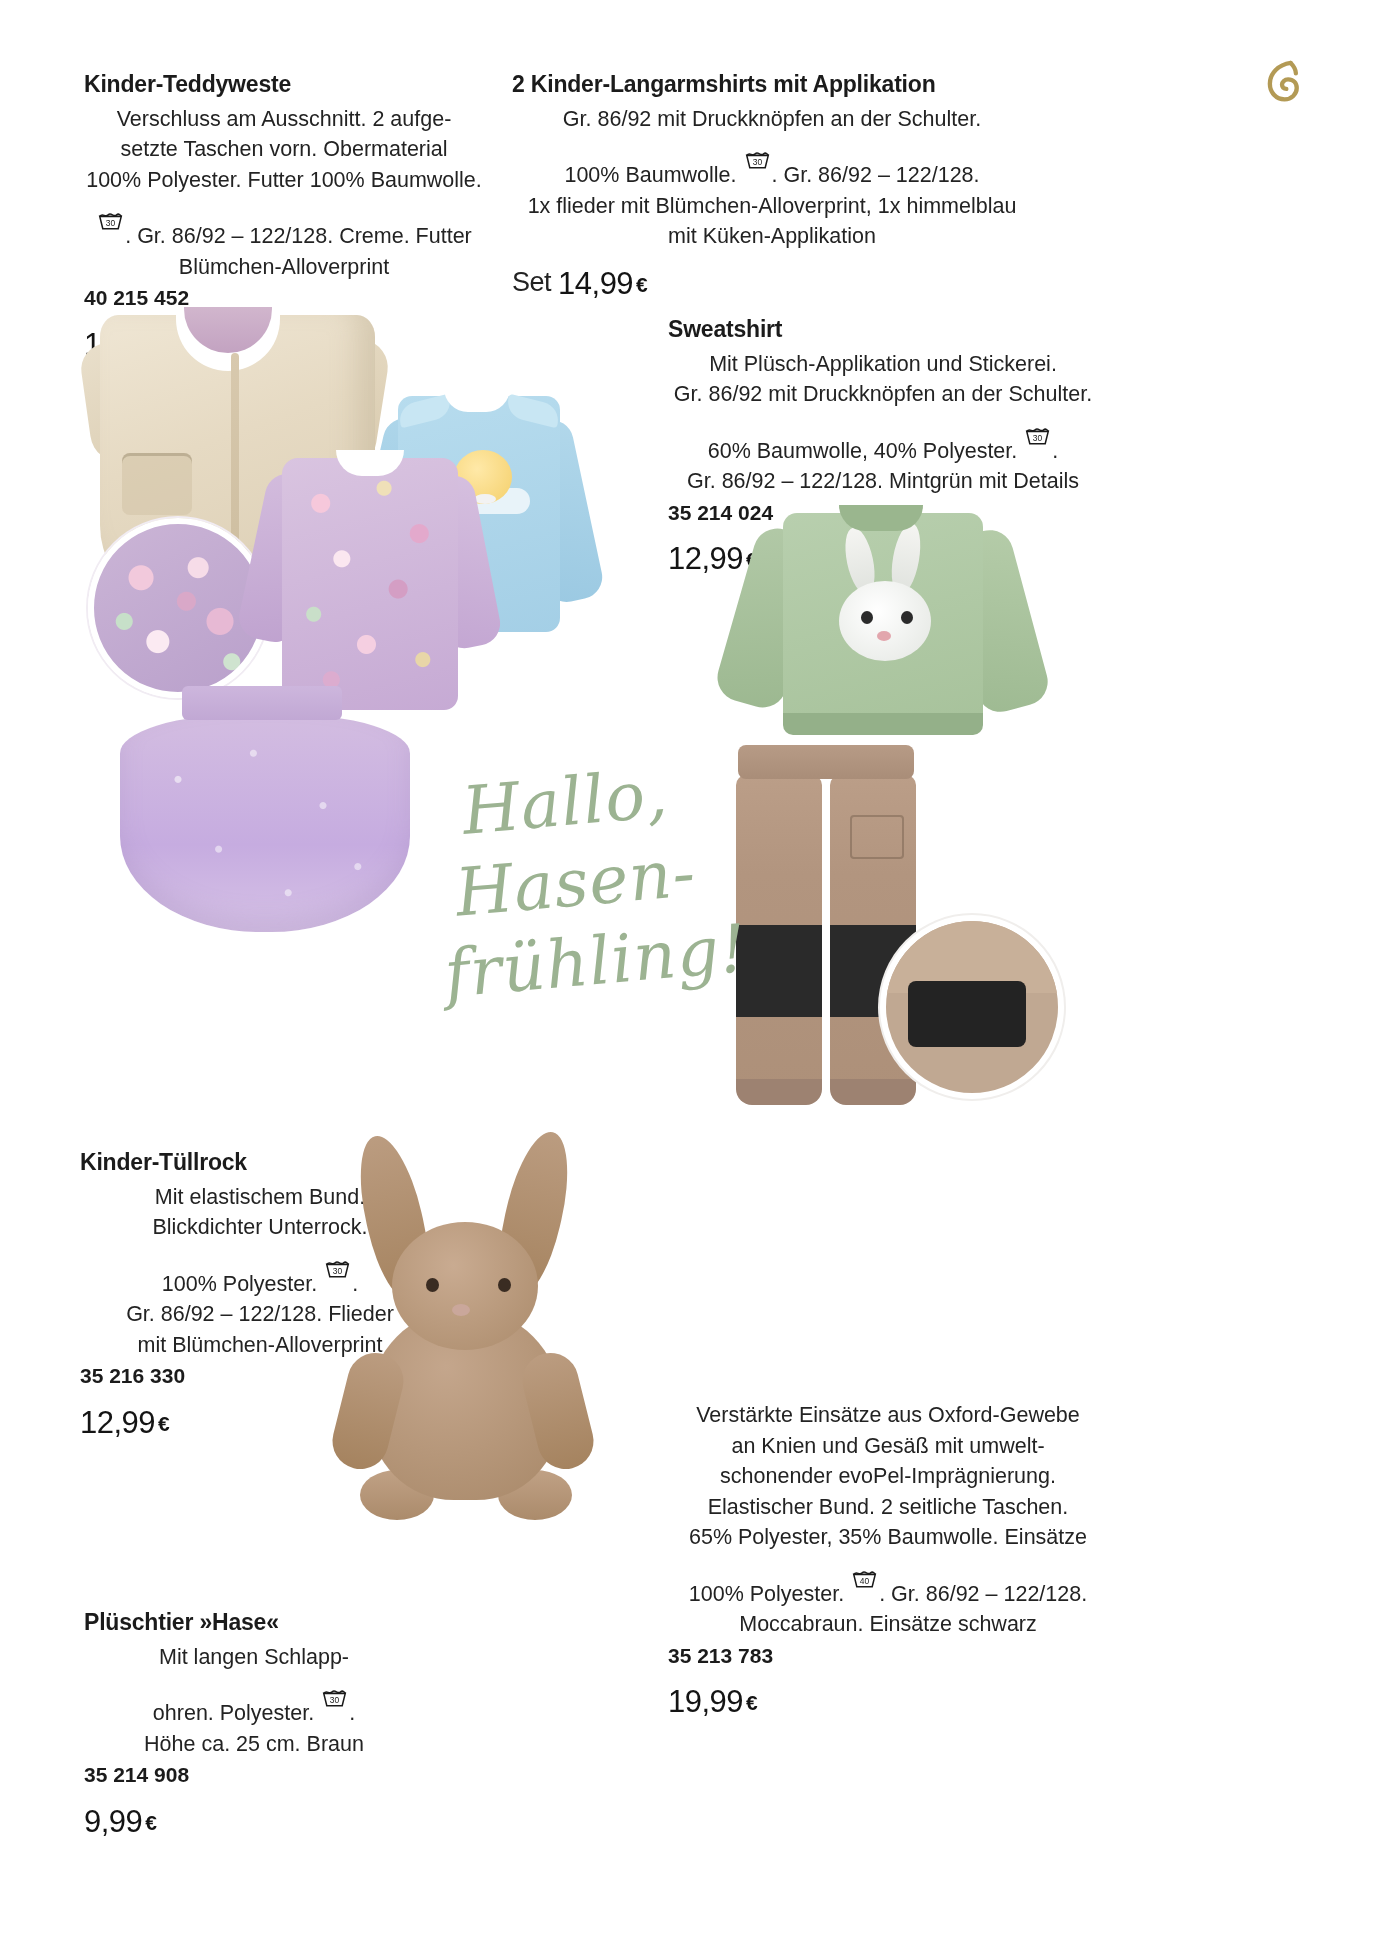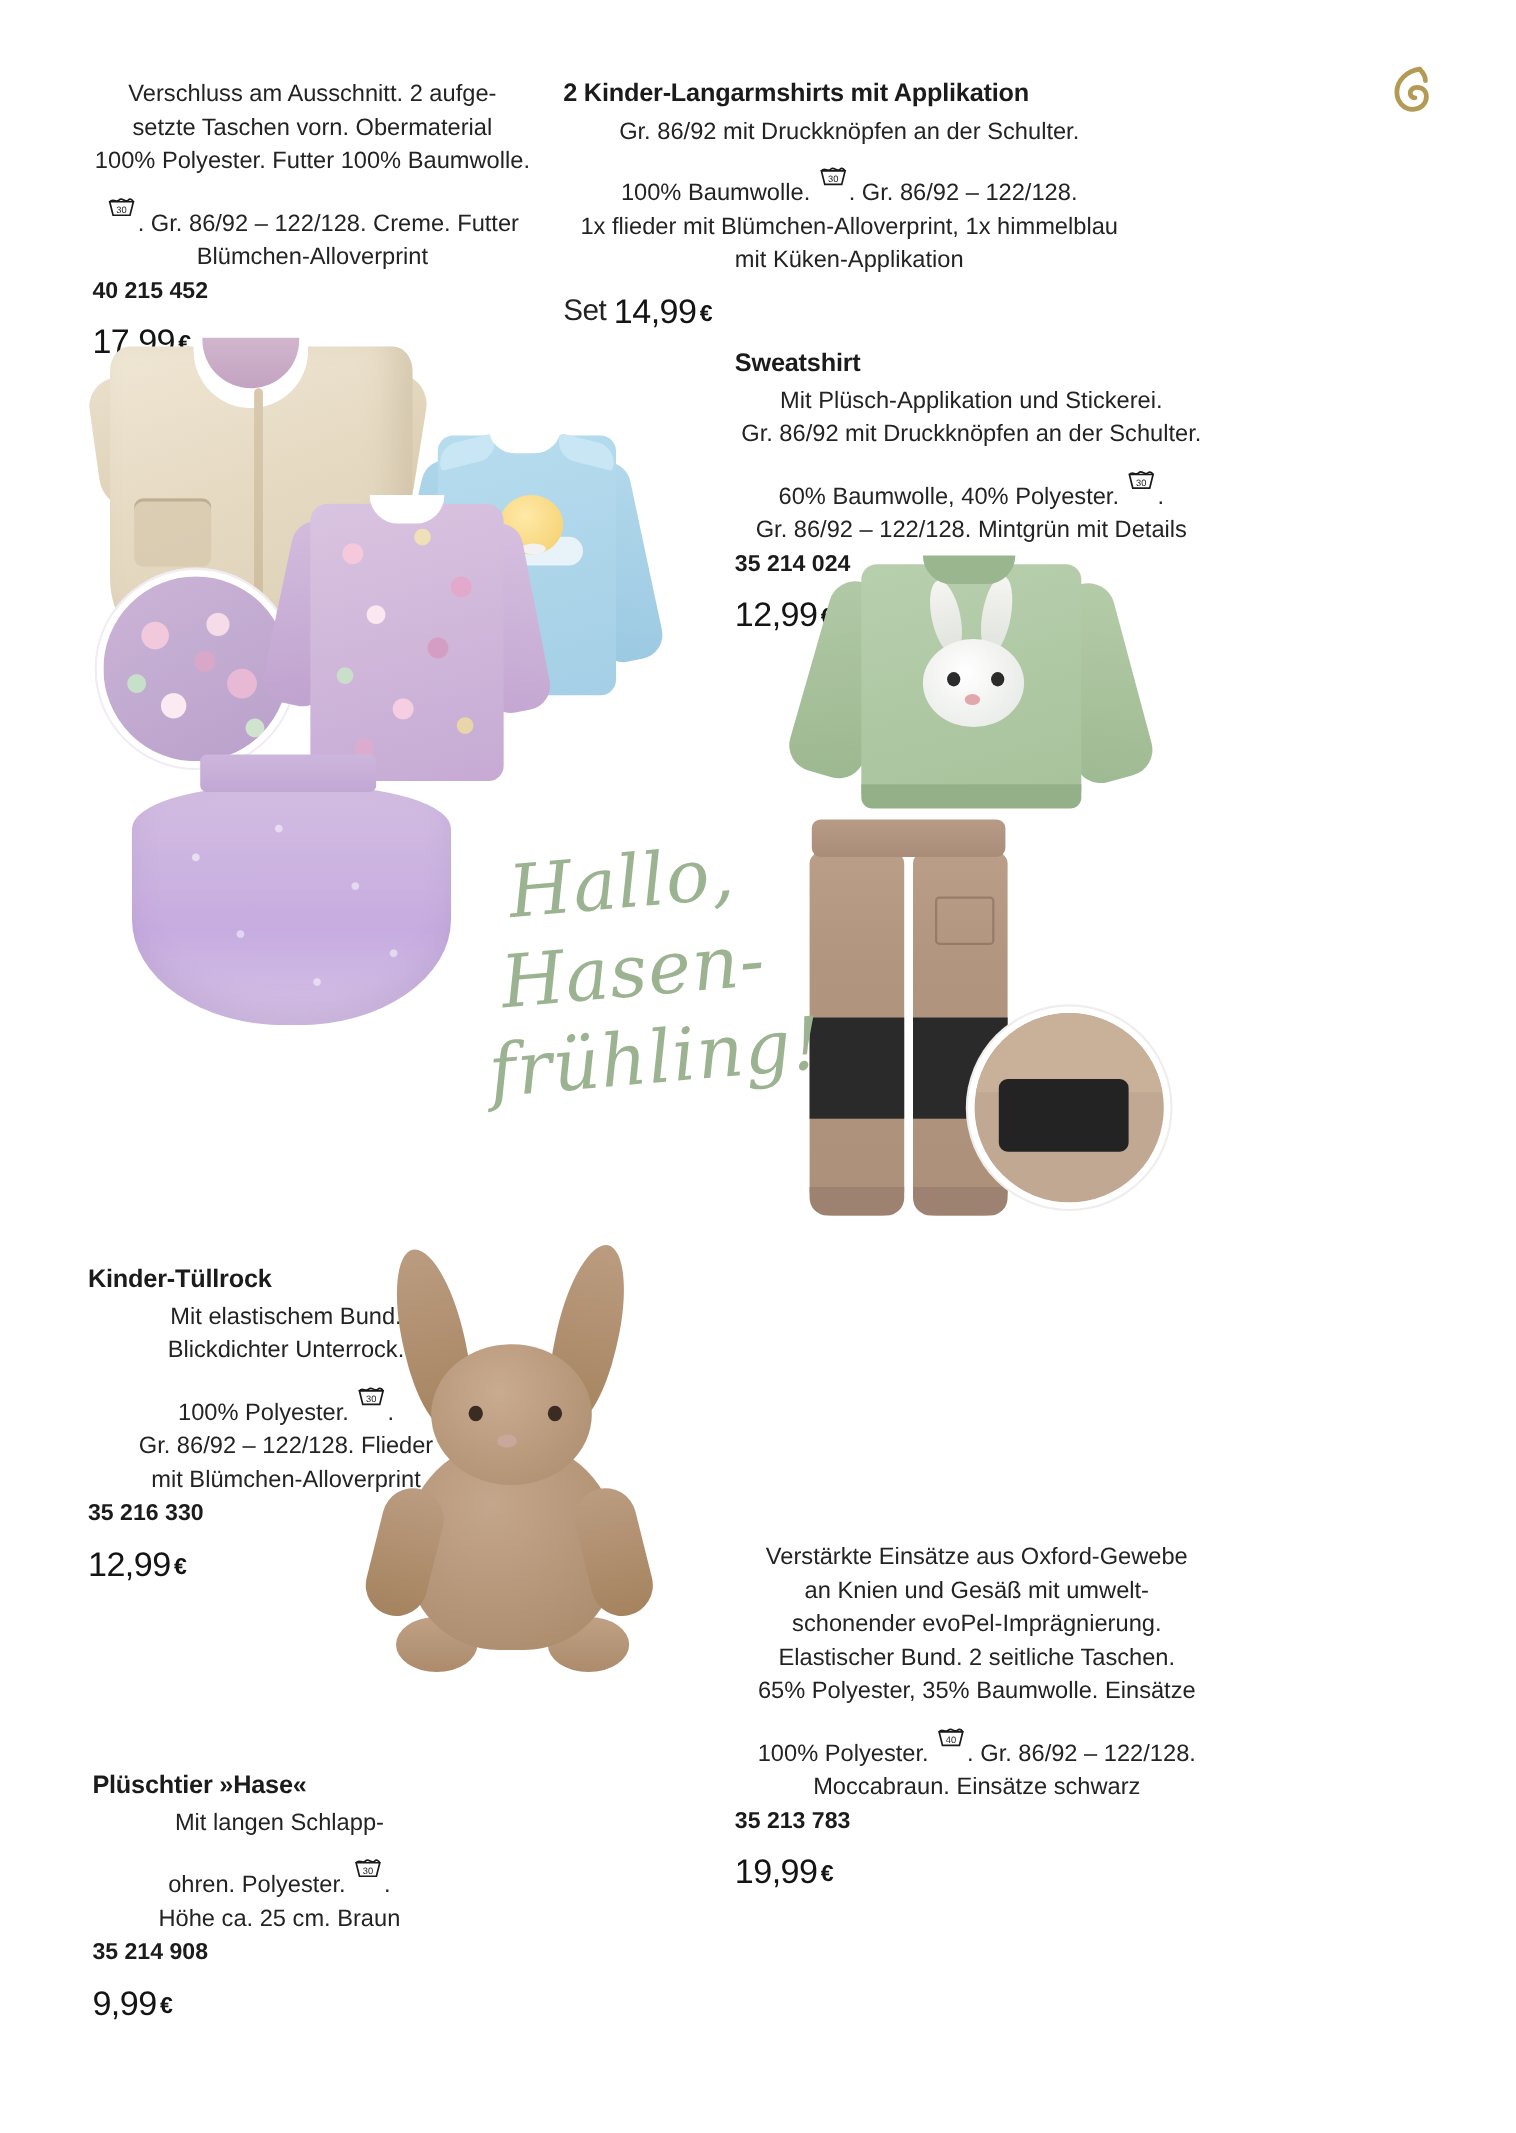--- a/index.html
+++ b/index.html
@@ -330,20 +330,21 @@
 <div class="page">
 
   <div class="logo">
     <svg viewBox="0 0 60 60" width="52" height="52" aria-hidden="true">
       <path d="M40 8 C26 10 16 20 16 32 C16 42 23 50 33 50 C41 50 47 44 47 37 C47 31 43 27 37 27 C33 27 30 30 30 33 C30 36 32 38 35 38" fill="none" stroke="#b39a55" stroke-width="5" stroke-linecap="round"></path>
       <path d="M40 8 C44 12 46 16 46 20" fill="none" stroke="#b39a55" stroke-width="5" stroke-linecap="round"></path>
     </svg>
   </div>
 
   <div class="block" style="left:84px;top:70px;width:400px;">
+    <h2 class="title">Kinder-Teddyweste</h2>
     <p class="desc">
       <span>Verschluss am Ausschnitt. 2 aufge-</span><br>
       <span>setzte Taschen vorn. Obermaterial</span><br>
       <span>100% Polyester. Futter 100% Baumwolle.</span><br>
       <span class="care">
         <svg viewBox="0 0 34 26">
             <path d="M3 7 L31 7 L27 23 L7 23 Z" fill="none" stroke="#1a1a1a" stroke-width="2"></path>
             <path d="M3 7 C7 2 10 9 14 5 C18 1 21 9 25 5 C28 2 31 7 31 7" fill="none" stroke="#1a1a1a" stroke-width="2"></path>
             <text x="17" y="20" font-size="11" text-anchor="middle" fill="#1a1a1a" font-family="Liberation Sans, sans-serif">30</text>
           </svg>

